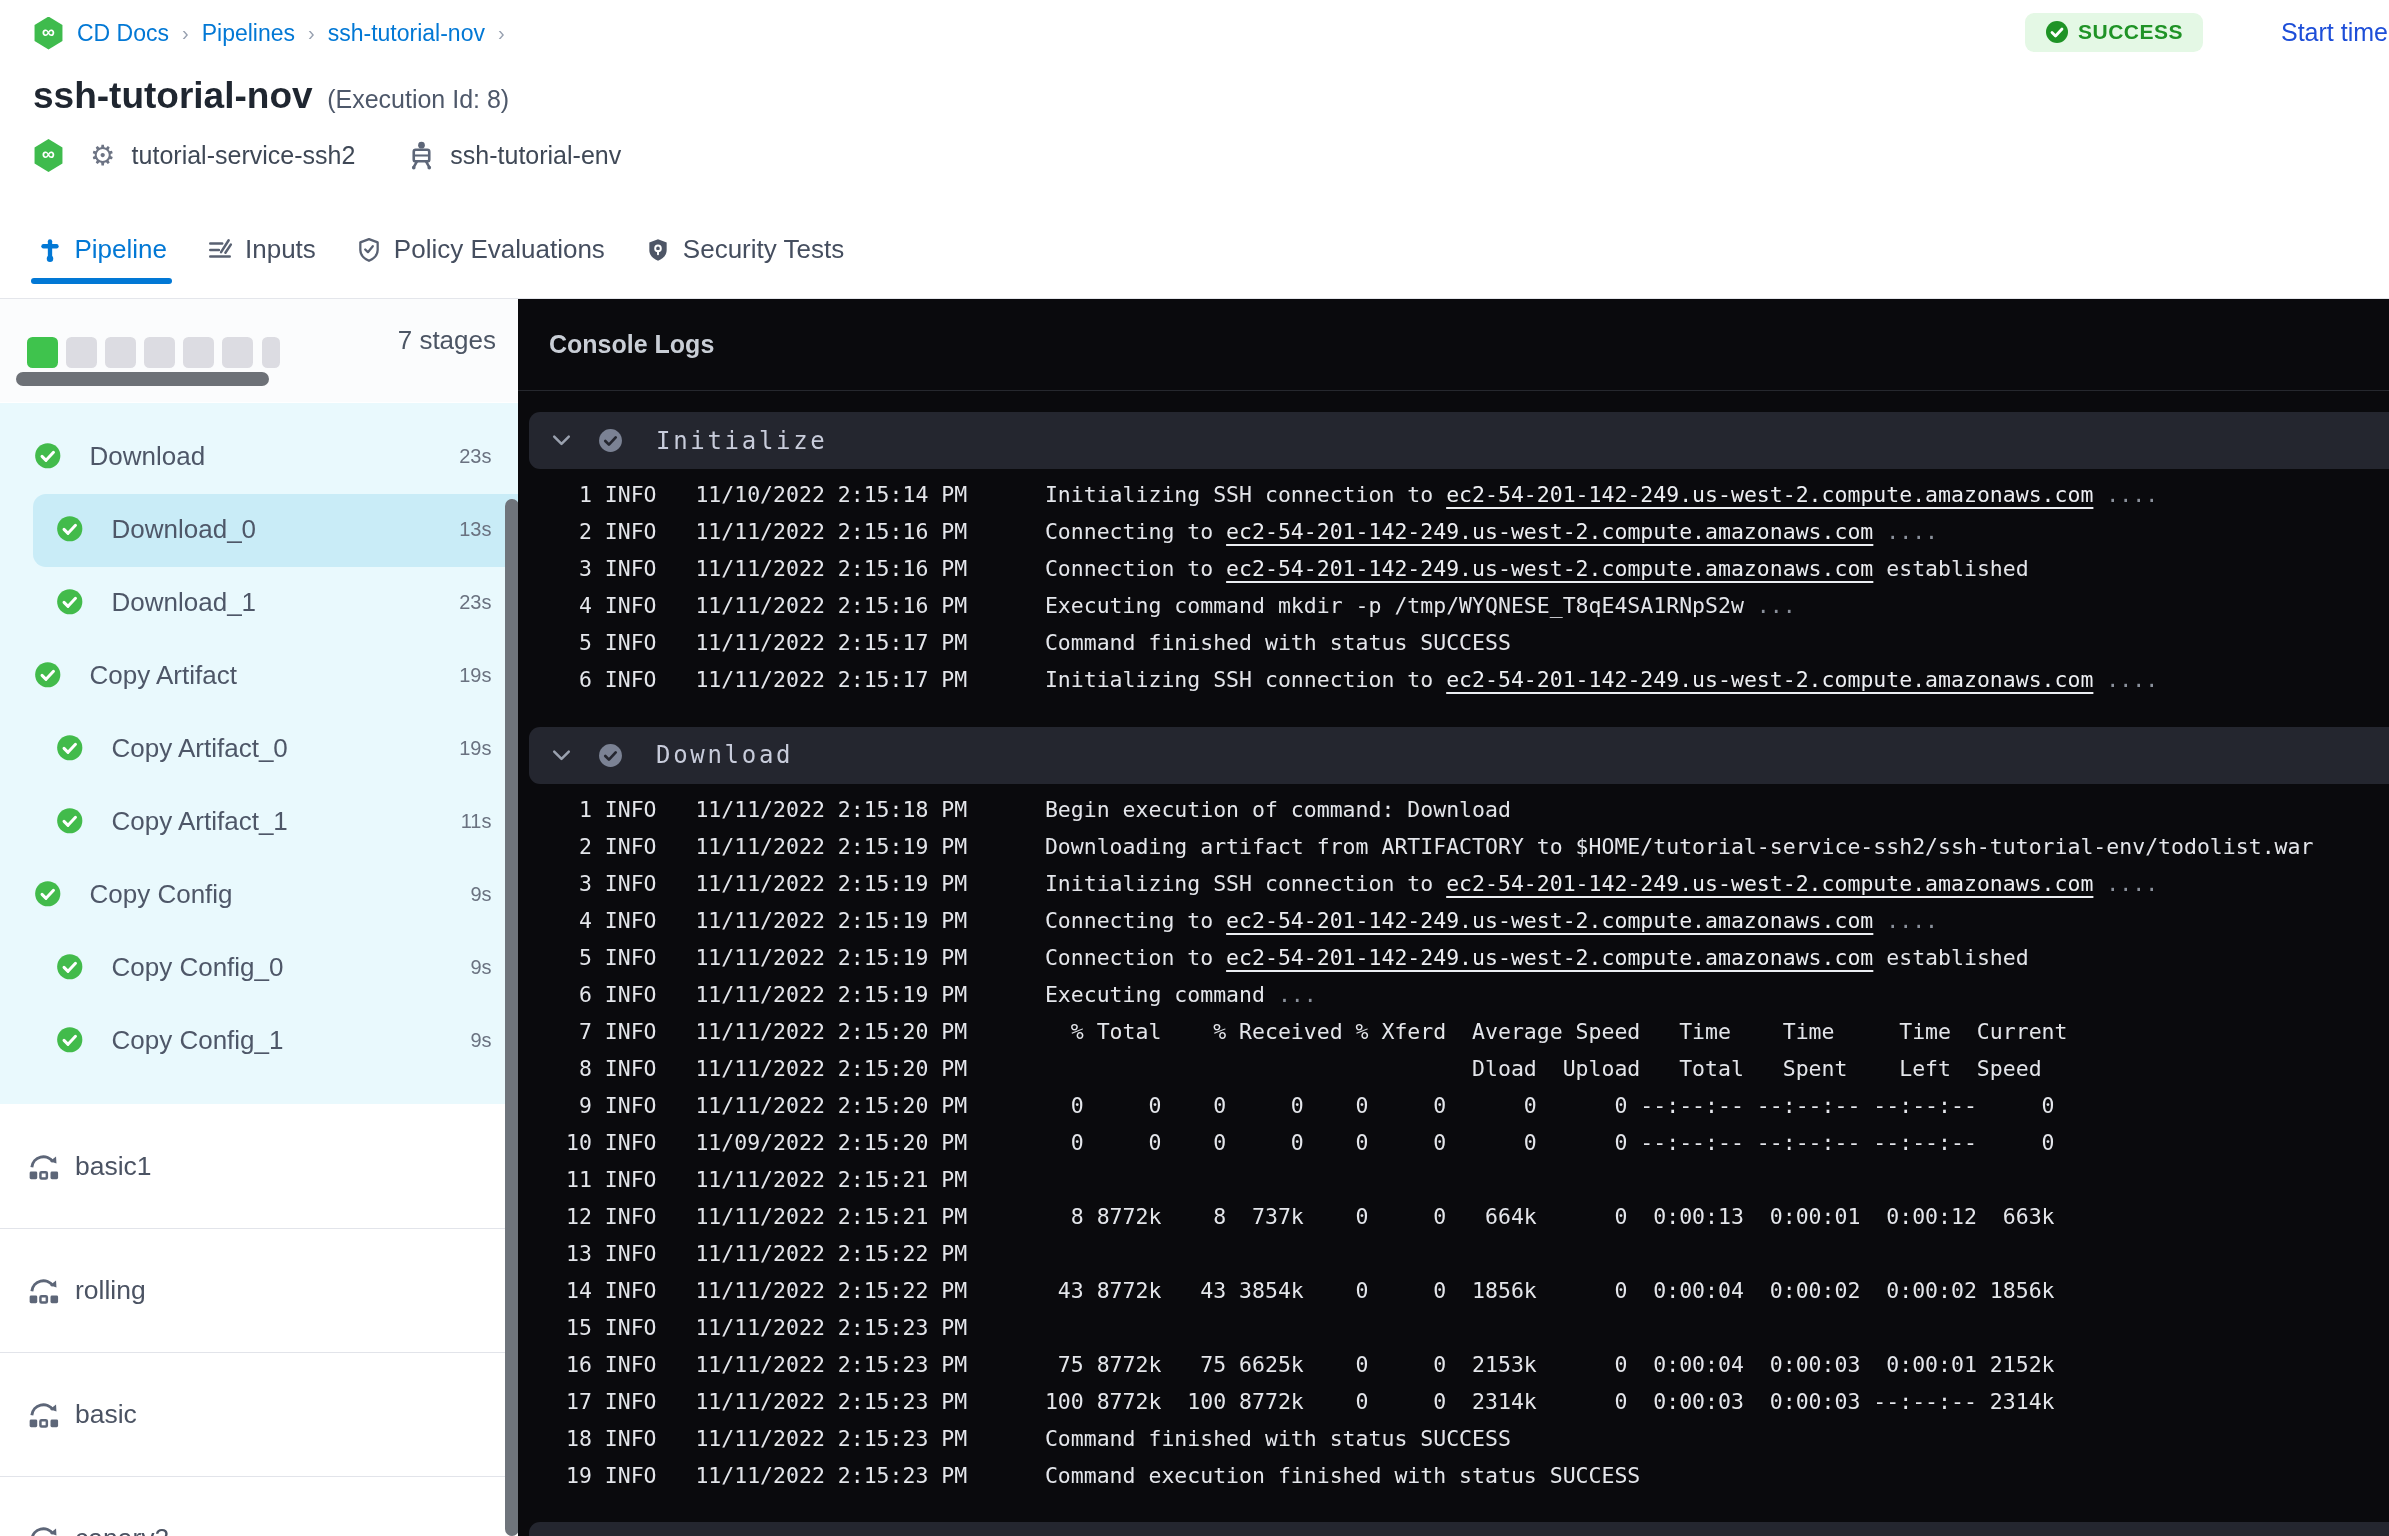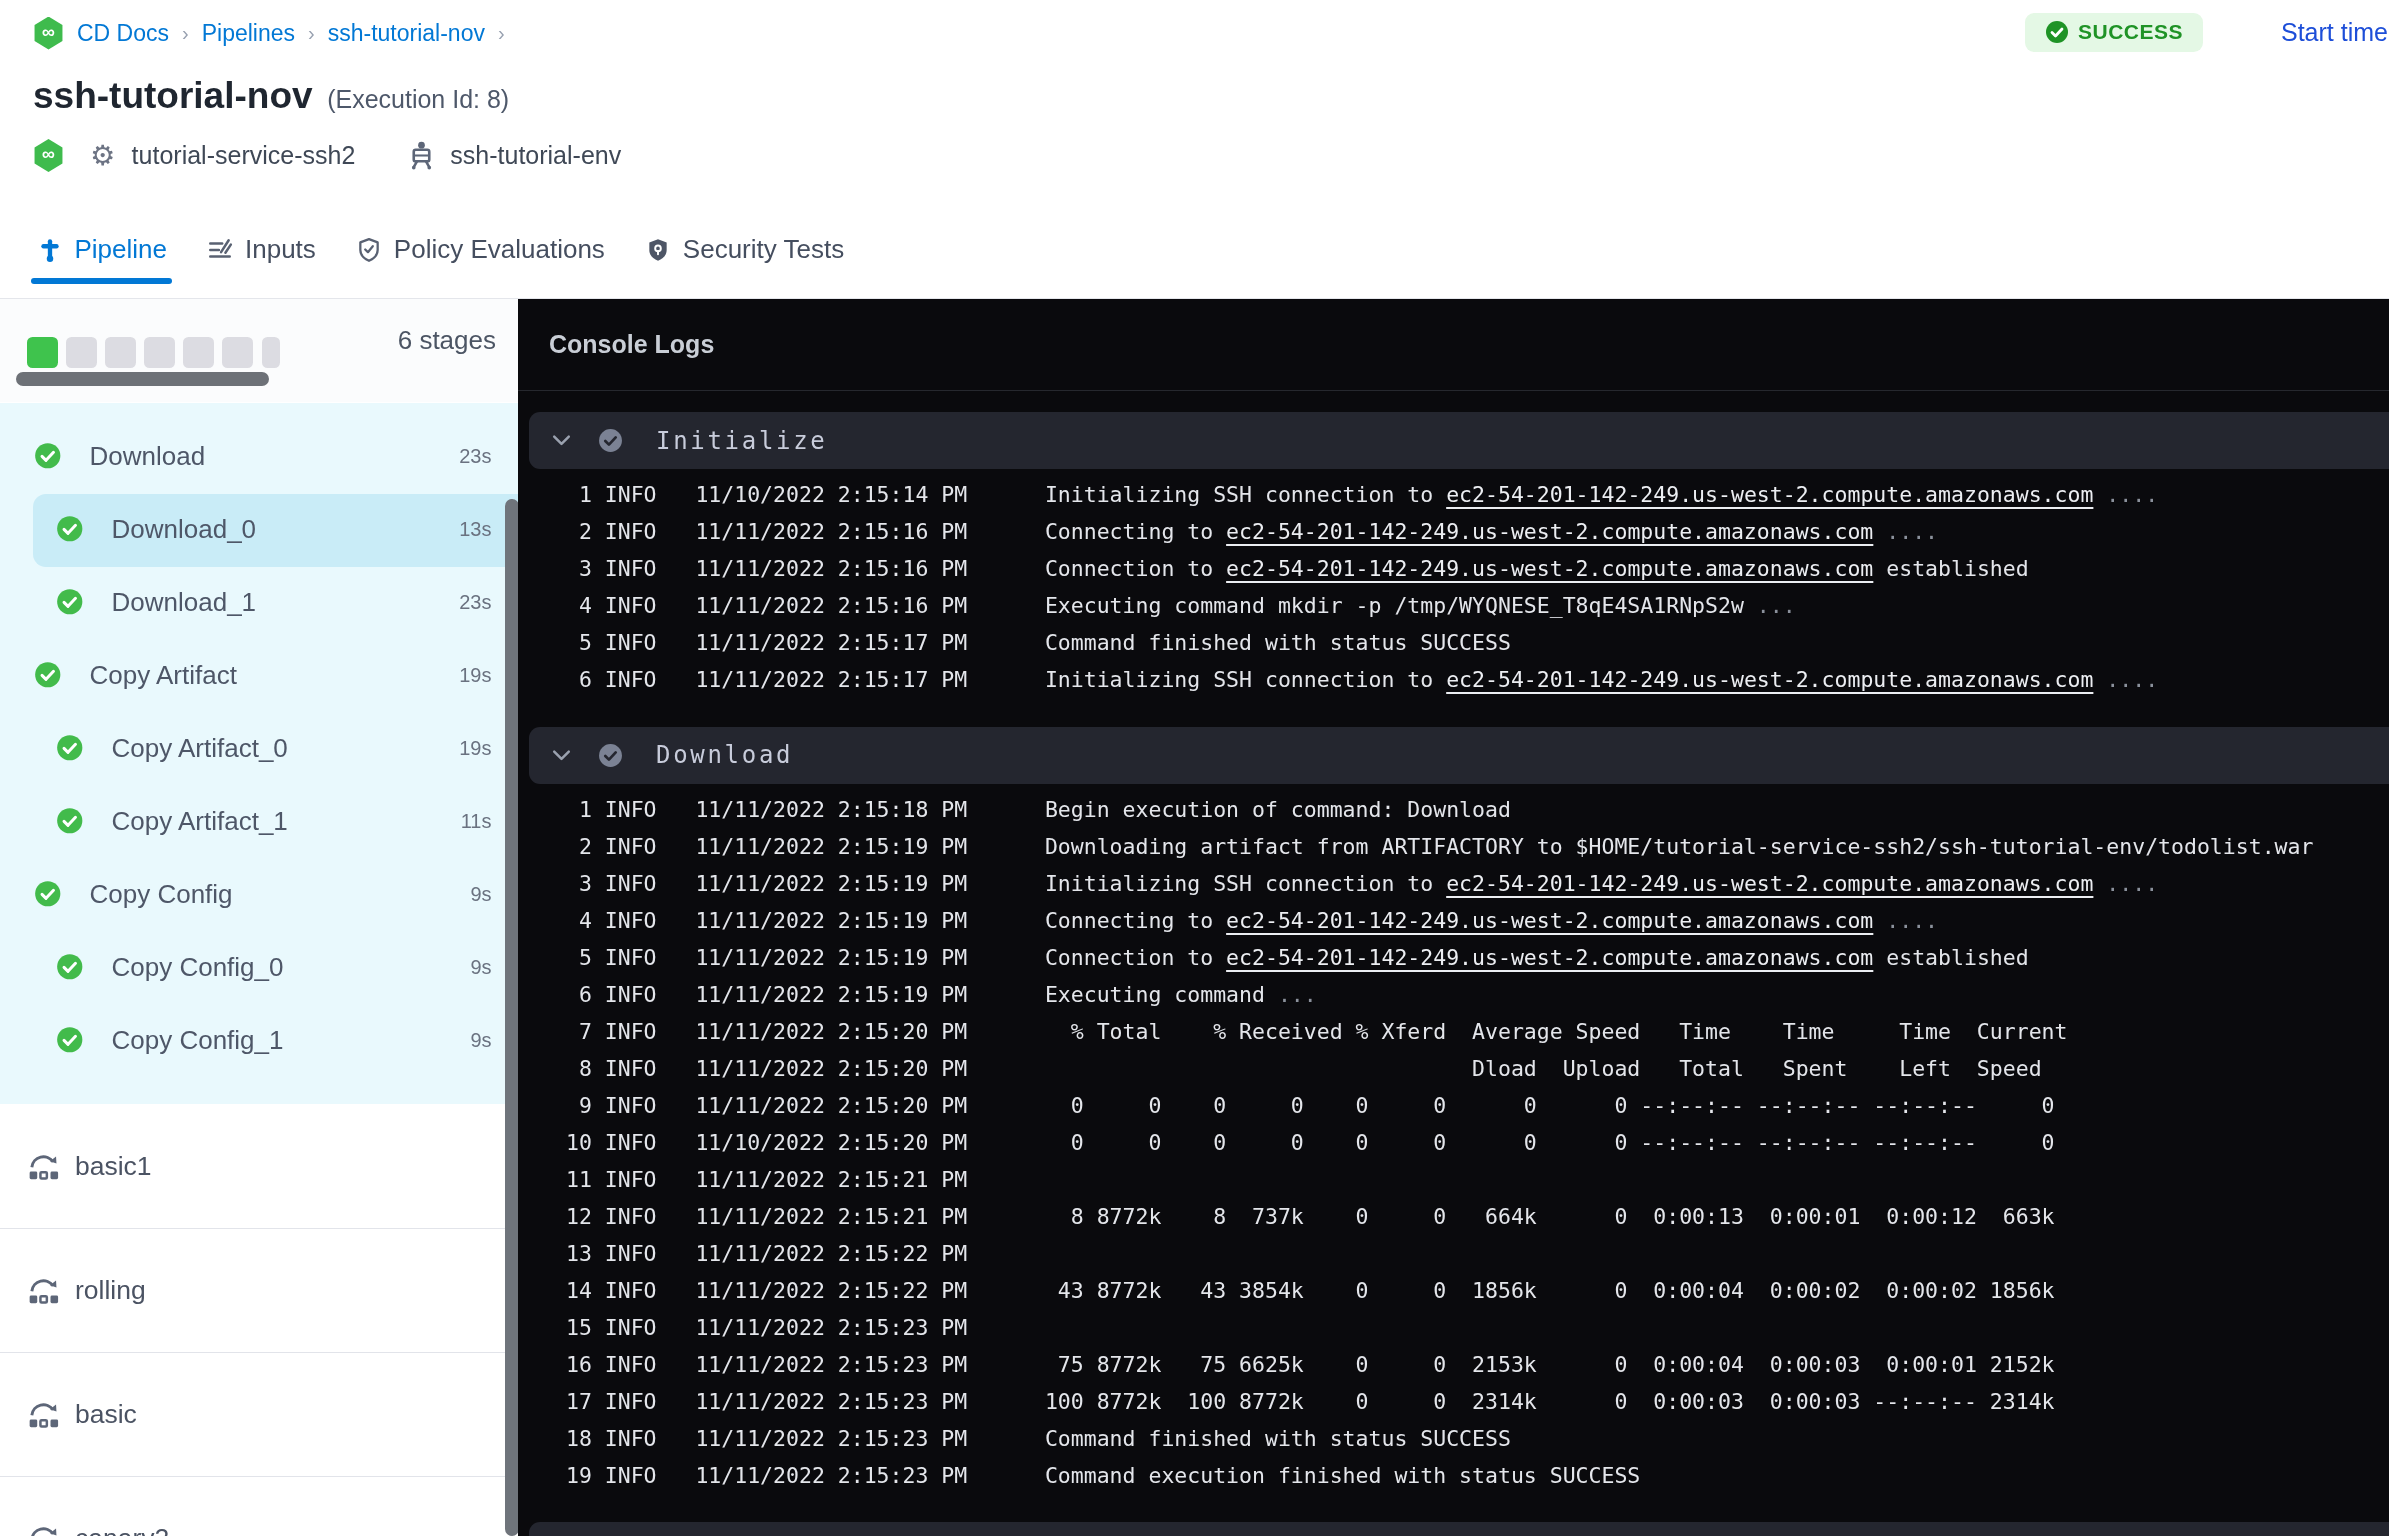--- a/index.html
+++ b/index.html
@@ -172,21 +172,21 @@
     <div class="sq-row" id="sq-row">
         <span class="sq done"></span>
         <span class="sq"></span>
         <span class="sq"></span>
         <span class="sq"></span>
         <span class="sq"></span>
         <span class="sq"></span>
         <span class="sq cut"></span>
       </div>
     <div class="h-thumb"></div>
-    <div class="stage-count">6 stages</div>
+    <div class="stage-count">7 stages</div>
   </div>
 
   <div class="stage-list" id="stage-list">
       <div class="stage-row">
         <span class="stage-check">
           <svg width="27.5" height="27.5" viewBox="0 0 24 24">
             <circle cx="12" cy="12" r="11" fill="#42bb4b"></circle>
             <polyline points="7,12.5 10.5,16 17,9" fill="none" stroke="#fff" stroke-width="2.6" stroke-linecap="round" stroke-linejoin="round"></polyline>
           </svg>
         </span>
@@ -375,21 +375,21 @@
           <div class="section-lines">
             <div class="log-line"><span>  1 INFO   11/11/2022 2:15:18 PM      </span><span>Begin execution of command: Download</span></div>
             <div class="log-line"><span>  2 INFO   11/11/2022 2:15:19 PM      </span><span>Downloading artifact from ARTIFACTORY to $HOME/tutorial-service-ssh2/ssh-tutorial-env/todolist.war</span></div>
             <div class="log-line"><span>  3 INFO   11/11/2022 2:15:19 PM      </span><span>Initializing SSH connection to </span><span class="log-link">ec2-54-201-142-249.us-west-2.compute.amazonaws.com</span><span class="log-dim"> ....</span></div>
             <div class="log-line"><span>  4 INFO   11/11/2022 2:15:19 PM      </span><span>Connecting to </span><span class="log-link">ec2-54-201-142-249.us-west-2.compute.amazonaws.com</span><span class="log-dim"> ....</span></div>
             <div class="log-line"><span>  5 INFO   11/11/2022 2:15:19 PM      </span><span>Connection to </span><span class="log-link">ec2-54-201-142-249.us-west-2.compute.amazonaws.com</span><span> established</span></div>
             <div class="log-line"><span>  6 INFO   11/11/2022 2:15:19 PM      </span><span>Executing command</span><span class="log-dim"> ...</span></div>
             <div class="log-line"><span>  7 INFO   11/11/2022 2:15:20 PM      </span><span>  % Total    % Received % Xferd  Average Speed   Time    Time     Time  Current</span></div>
             <div class="log-line"><span>  8 INFO   11/11/2022 2:15:20 PM      </span><span>                                 Dload  Upload   Total   Spent    Left  Speed</span></div>
             <div class="log-line"><span>  9 INFO   11/11/2022 2:15:20 PM      </span><span>  0     0    0     0    0     0      0      0 --:--:-- --:--:-- --:--:--     0</span></div>
-            <div class="log-line"><span> 10 INFO   11/10/2022 2:15:20 PM      </span><span>  0     0    0     0    0     0      0      0 --:--:-- --:--:-- --:--:--     0</span></div>
+            <div class="log-line"><span> 10 INFO   11/09/2022 2:15:20 PM      </span><span>  0     0    0     0    0     0      0      0 --:--:-- --:--:-- --:--:--     0</span></div>
             <div class="log-line"><span> 11 INFO   11/11/2022 2:15:21 PM      </span></div>
             <div class="log-line"><span> 12 INFO   11/11/2022 2:15:21 PM      </span><span>  8 8772k    8  737k    0     0   664k      0  0:00:13  0:00:01  0:00:12  663k</span></div>
             <div class="log-line"><span> 13 INFO   11/11/2022 2:15:22 PM      </span></div>
             <div class="log-line"><span> 14 INFO   11/11/2022 2:15:22 PM      </span><span> 43 8772k   43 3854k    0     0  1856k      0  0:00:04  0:00:02  0:00:02 1856k</span></div>
             <div class="log-line"><span> 15 INFO   11/11/2022 2:15:23 PM      </span></div>
             <div class="log-line"><span> 16 INFO   11/11/2022 2:15:23 PM      </span><span> 75 8772k   75 6625k    0     0  2153k      0  0:00:04  0:00:03  0:00:01 2152k</span></div>
             <div class="log-line"><span> 17 INFO   11/11/2022 2:15:23 PM      </span><span>100 8772k  100 8772k    0     0  2314k      0  0:00:03  0:00:03 --:--:-- 2314k</span></div>
             <div class="log-line"><span> 18 INFO   11/11/2022 2:15:23 PM      </span><span>Command finished with status SUCCESS</span></div>
             <div class="log-line"><span> 19 INFO   11/11/2022 2:15:23 PM      </span><span>Command execution finished with status SUCCESS</span></div>
           </div>

